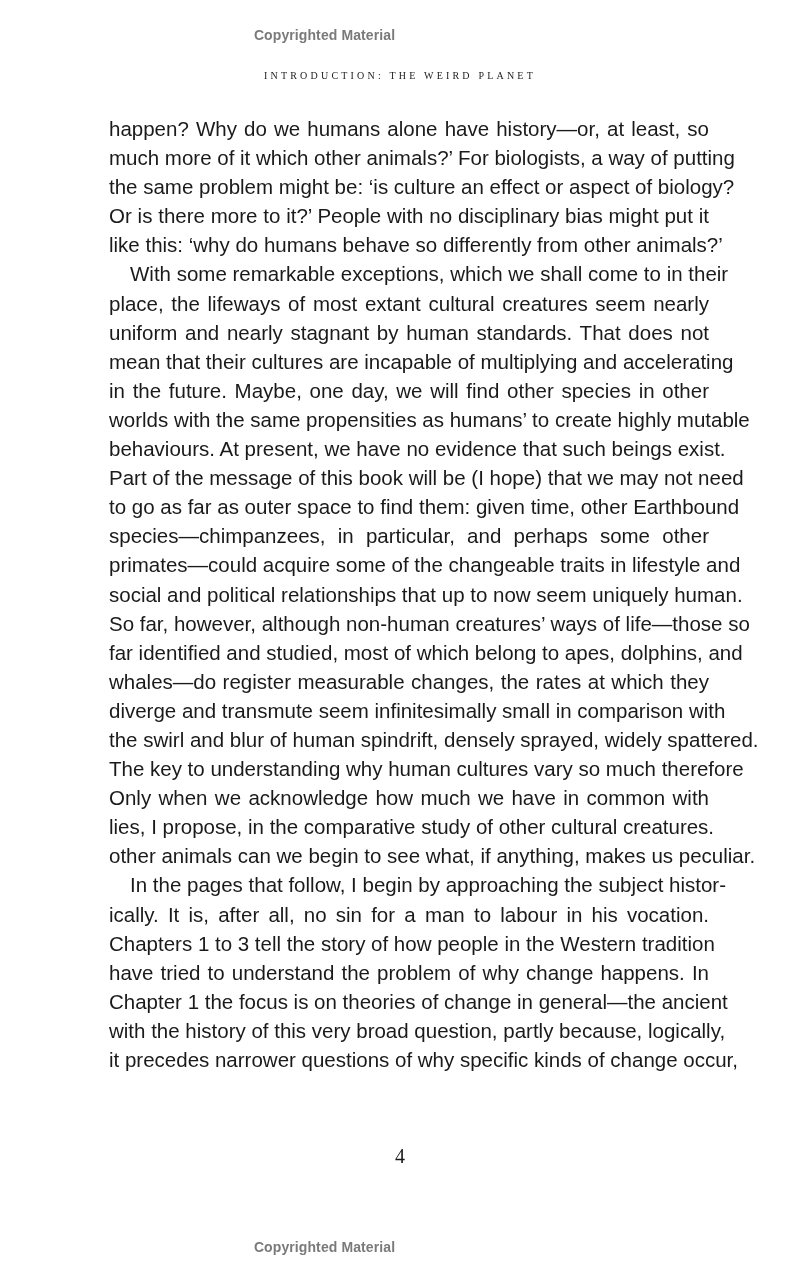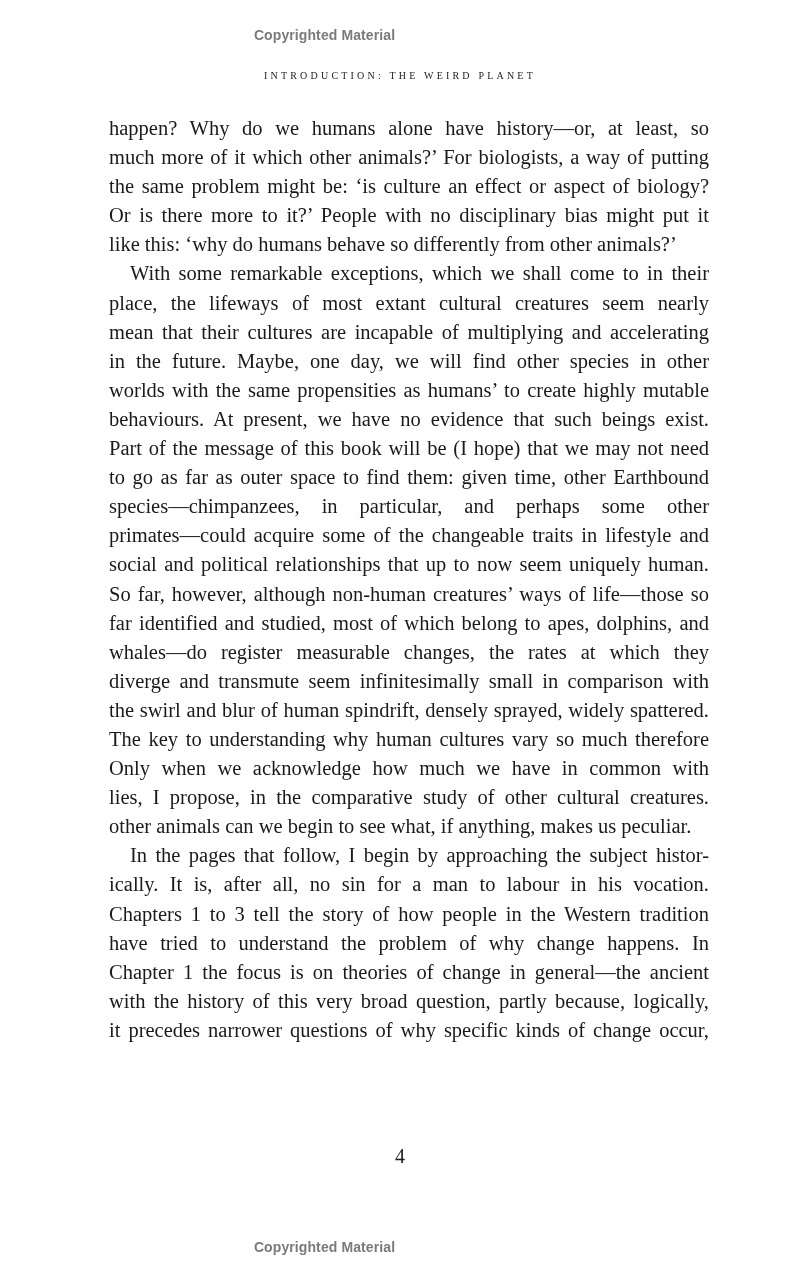--- a/index.html
+++ b/index.html
@@ -38,21 +38,21 @@
       letter-spacing: 3.2px;
       color: #222222;
       text-transform: uppercase;
     }
 
     .body-text {
       position: absolute;
       top: 114px;
       left: 109px;
       width: 600px;
-      font-family: Liberation Serif, serif;
+      font-family: Liberation Sans, sans-serif;
       font-size: 20.5px;
       line-height: 29.1px;
       color: #1a1a1a;
     }
     .body-text p {
       margin: 0;
       text-align: justify;
       text-align-last: left;
       hyphens: manual;
     }
@@ -88,20 +88,21 @@
   <p>
     <span class="line">happen? Why do we humans alone have history—or, at least, so</span>
     <span class="line">much more of it which other animals?’ For biologists, a way of putting</span>
     <span class="line">the same problem might be: ‘is culture an effect or aspect of biology?</span>
     <span class="line">Or is there more to it?’ People with no disciplinary bias might put it</span>
     <span class="line last">like this: ‘why do humans behave so differently from other animals?’</span>
   </p>
   <p>
     <span class="line" style="padding-left:21px;">With some remarkable exceptions, which we shall come to in their</span>
     <span class="line">place, the lifeways of most extant cultural creatures seem nearly</span>
+    <span class="line">uniform and nearly stagnant by human standards. That does not</span>
     <span class="line">mean that their cultures are incapable of multiplying and accelerating</span>
     <span class="line">in the future. Maybe, one day, we will find other species in other</span>
     <span class="line">worlds with the same propensities as humans’ to create highly mutable</span>
     <span class="line">behaviours. At present, we have no evidence that such beings exist.</span>
     <span class="line">Part of the message of this book will be (I hope) that we may not need</span>
     <span class="line">to go as far as outer space to find them: given time, other Earthbound</span>
     <span class="line">species—chimpanzees, in particular, and perhaps some other</span>
     <span class="line">primates—could acquire some of the changeable traits in lifestyle and</span>
     <span class="line">social and political relationships that up to now seem uniquely human.</span>
     <span class="line">So far, however, although non-human creatures’ ways of life—those so</span>

